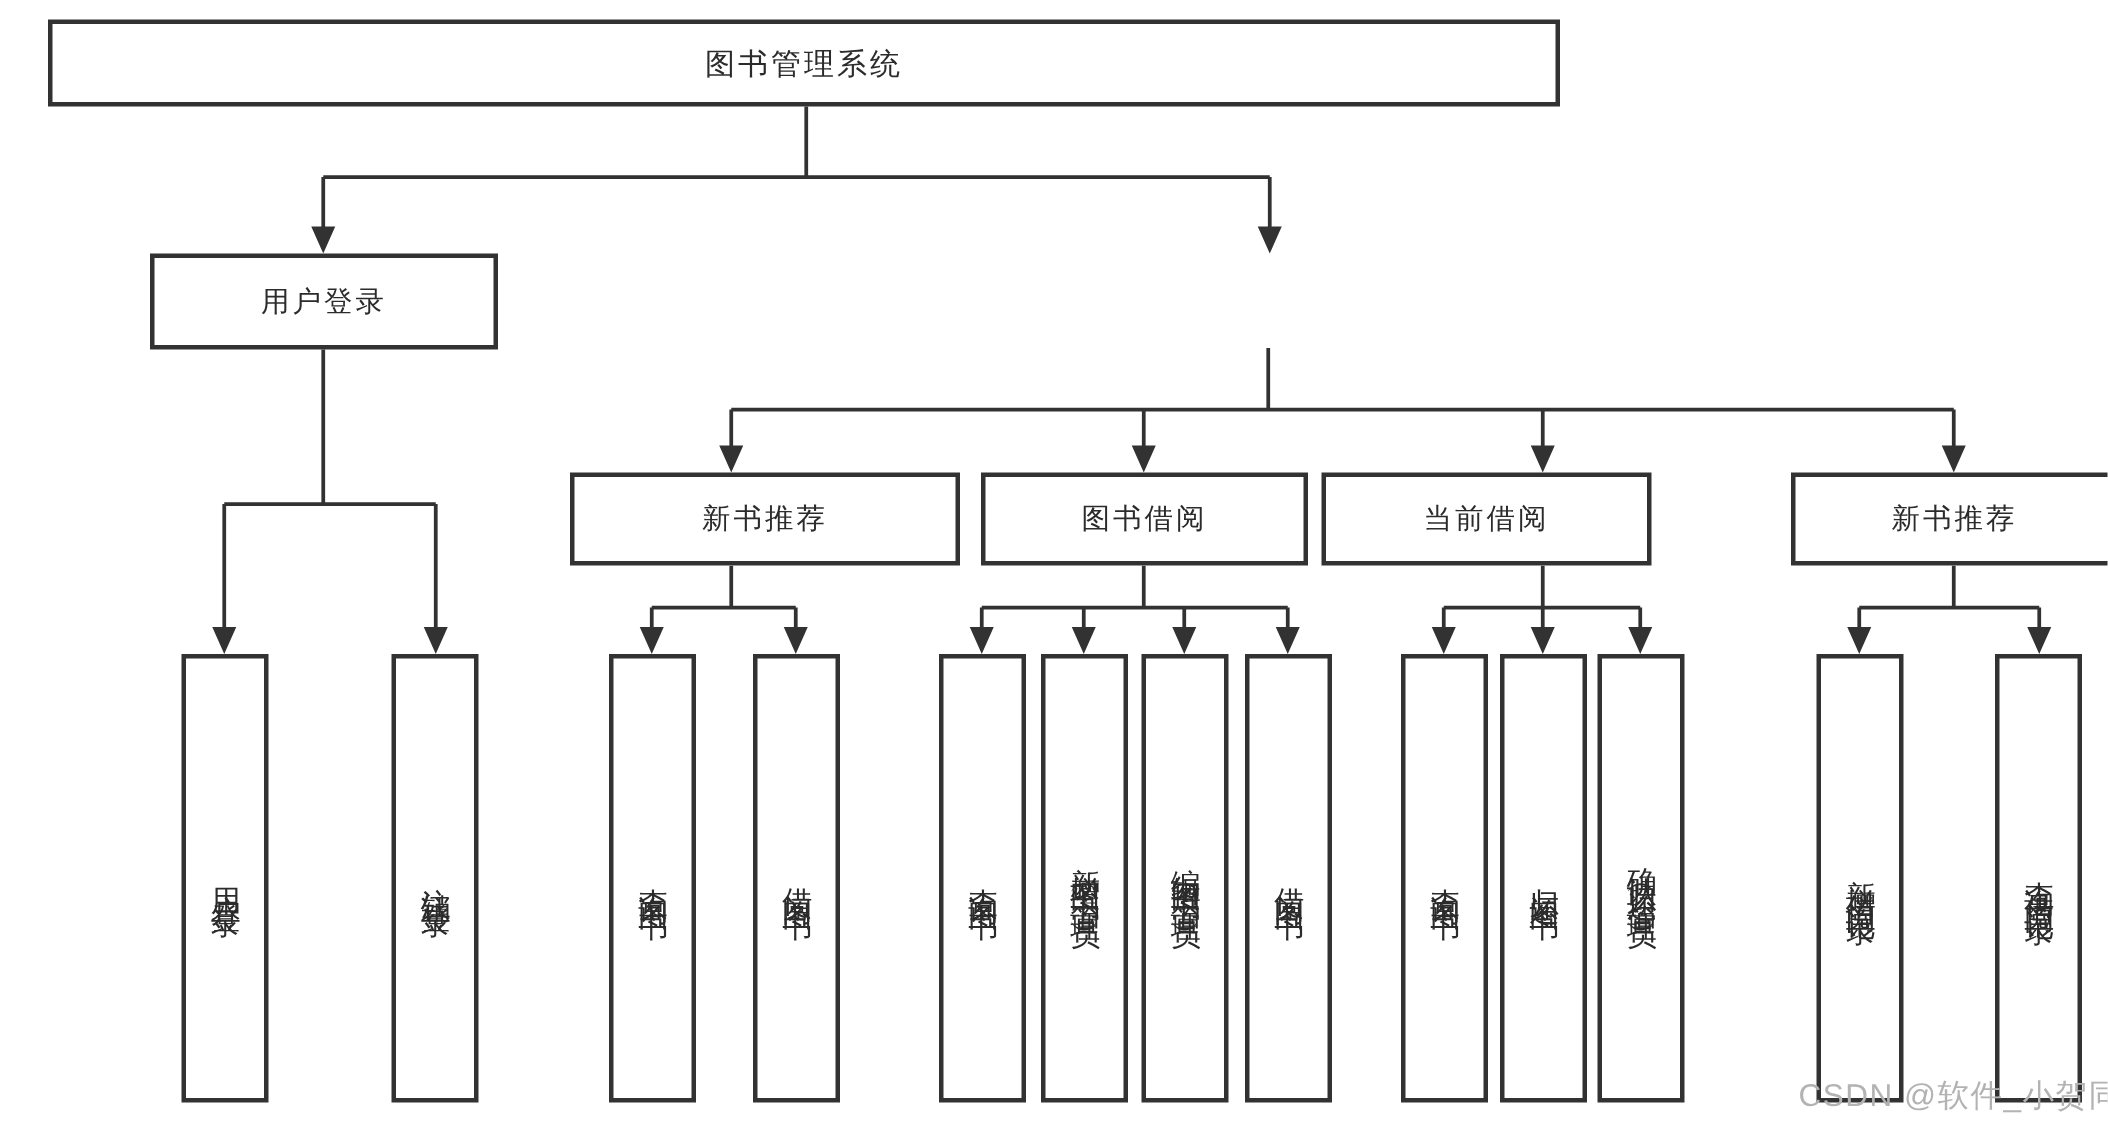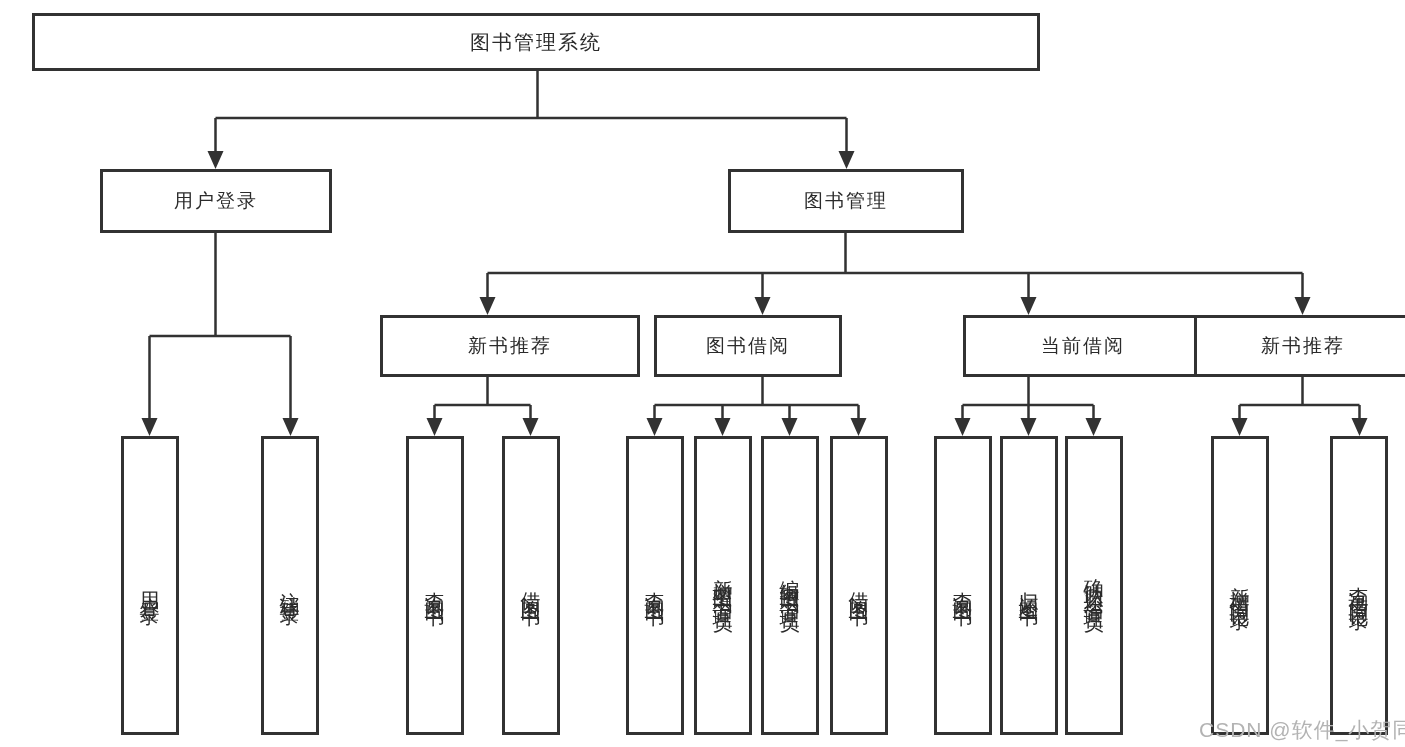--- a/index.html
+++ b/index.html
@@ -39,22 +39,22 @@
     text-align: center;
     font-size: 19px;
     letter-spacing: 2px;
     z-index: 2;
   }
   .node.root { left: 16px; top: 13px; width: 1008px; height: 58px; font-size: 20px; }
   .node.l2a  { left: 84px;  top: 169px; width: 232px; height: 64px; }
   .node.l2b  { left: 712px; top: 169px; width: 236px; height: 64px; }
   .node.l3   { top: 315px; height: 62px; }
   .node.l3a  { left: 364px;  width: 260px; }
-  .node.l3b  { left: 638px;  width: 188px; }
-  .node.l3c  { left: 947px;  width: 240px; }
+  .node.l3b  { left: 638px;  width: 218px; }
+  .node.l3c  { left: 865px;  width: 220px; }
   .node.l3d  { left: 1178px; width: 218px; }
   .node.leaf {
     top: 436px;
     width: 58px;
     height: 299px;
     writing-mode: vertical-rl;
     text-orientation: mixed;
     font-size: 20px;
     letter-spacing: 5px;
     line-height: 1;
@@ -108,21 +108,20 @@
     <path fill="none" stroke="currentColor" stroke-width="2.5" d="M1012.5 377 V405 M946.5 405 H1077.5 M946.5 405 V421 M1012.5 405 V421 M1077.5 405 V421"></path>
     <path fill="currentColor" stroke="none" d="M938.5 418h16l-8 18z M1004.5 418h16l-8 18z M1069.5 418h16l-8 18z"></path>
 
     <path fill="none" stroke="currentColor" stroke-width="2.5" d="M1286.5 377 V405 M1223.5 405 H1343.5 M1223.5 405 V421 M1343.5 405 V421"></path>
     <path fill="currentColor" stroke="none" d="M1215.5 418h16l-8 18z M1335.5 418h16l-8 18z"></path>
   </svg>
 
   <div class="node root">图书管理系统</div>
 
   <div class="node l2a">用户登录</div>
-  <div class="node l2b">图书管理</div>
 
   <div class="node l3 l3a">新书推荐</div>
   <div class="node l3 l3b">图书借阅</div>
   <div class="node l3 l3c">当前借阅</div>
   <div class="node l3 l3d">新书推荐</div>
 
   <div class="node leaf p1">用户登录</div>
   <div class="node leaf p2">注销登录</div>
   <div class="node leaf p3">查询图书</div>
   <div class="node leaf p4">借阅图书</div>

